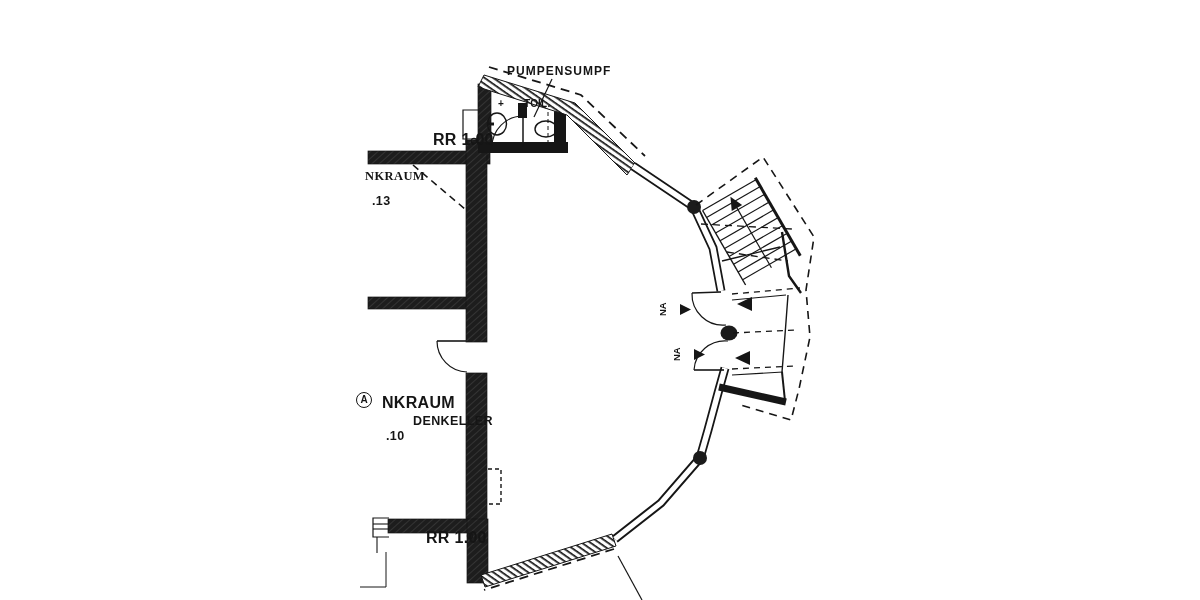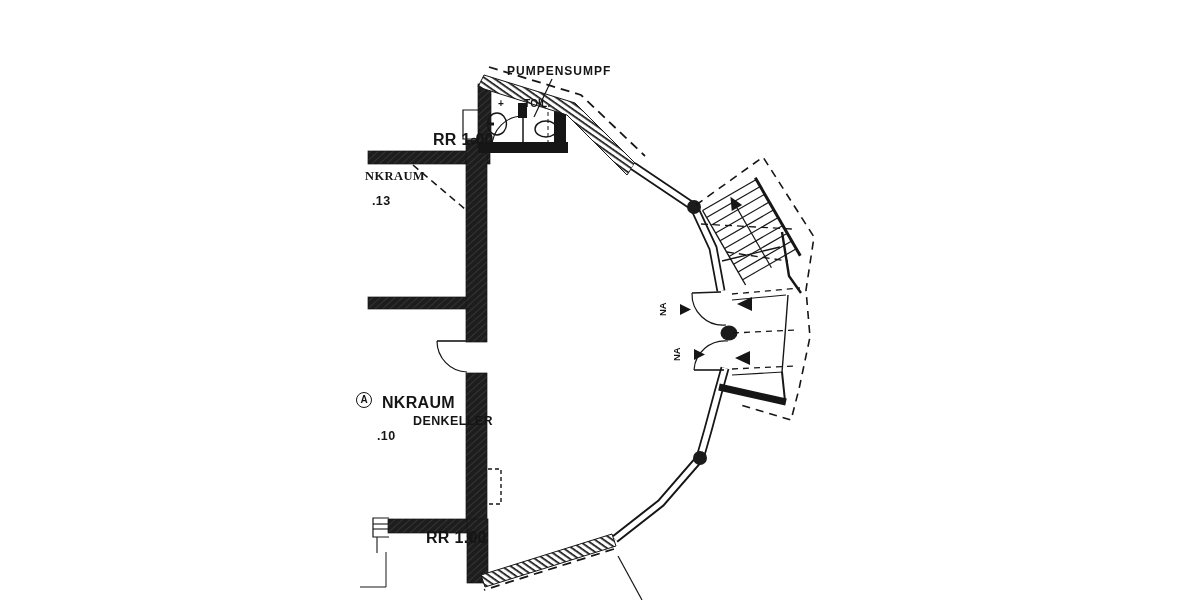--- a/index.html
+++ b/index.html
@@ -160,17 +160,17 @@
 
 <div class="lbl med" style="left:433px;top:131px;">RR 1.00</div>
 
 <div class="lbl big" style="left:365px;top:169px;font-family:Liberation Serif, serif;">NKRAUM</div>
 <div class="lbl big" style="left:372px;top:194px;">.13</div>
 
 <div class="marker-circle" style="left:356px;top:392px;">A</div>
 <div class="lbl med" style="left:382px;top:394px;">NKRAUM</div>
 
 <div class="lbl big" style="left:377px;top:414px;padding-left:36px;">DENKELLER</div>
-<div class="lbl big" style="left:377px;top:429px;">.10</div>
+<div class="lbl big" style="left:386px;top:429px;">.10</div>
 
 <div class="lbl med" style="left:426px;top:529px;">RR 1.00</div>
 
 </div>
 
 </body></html>

